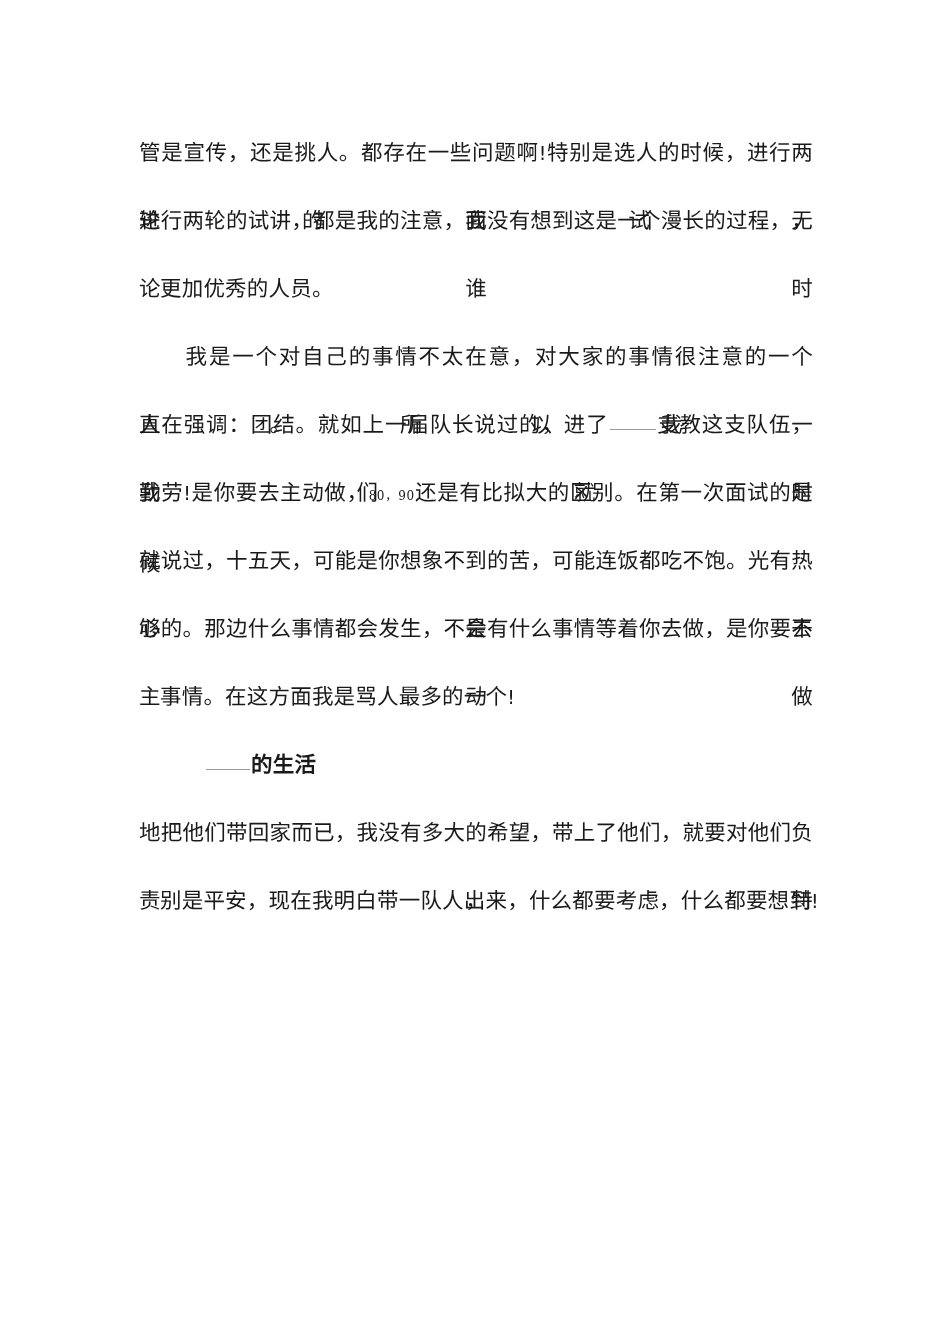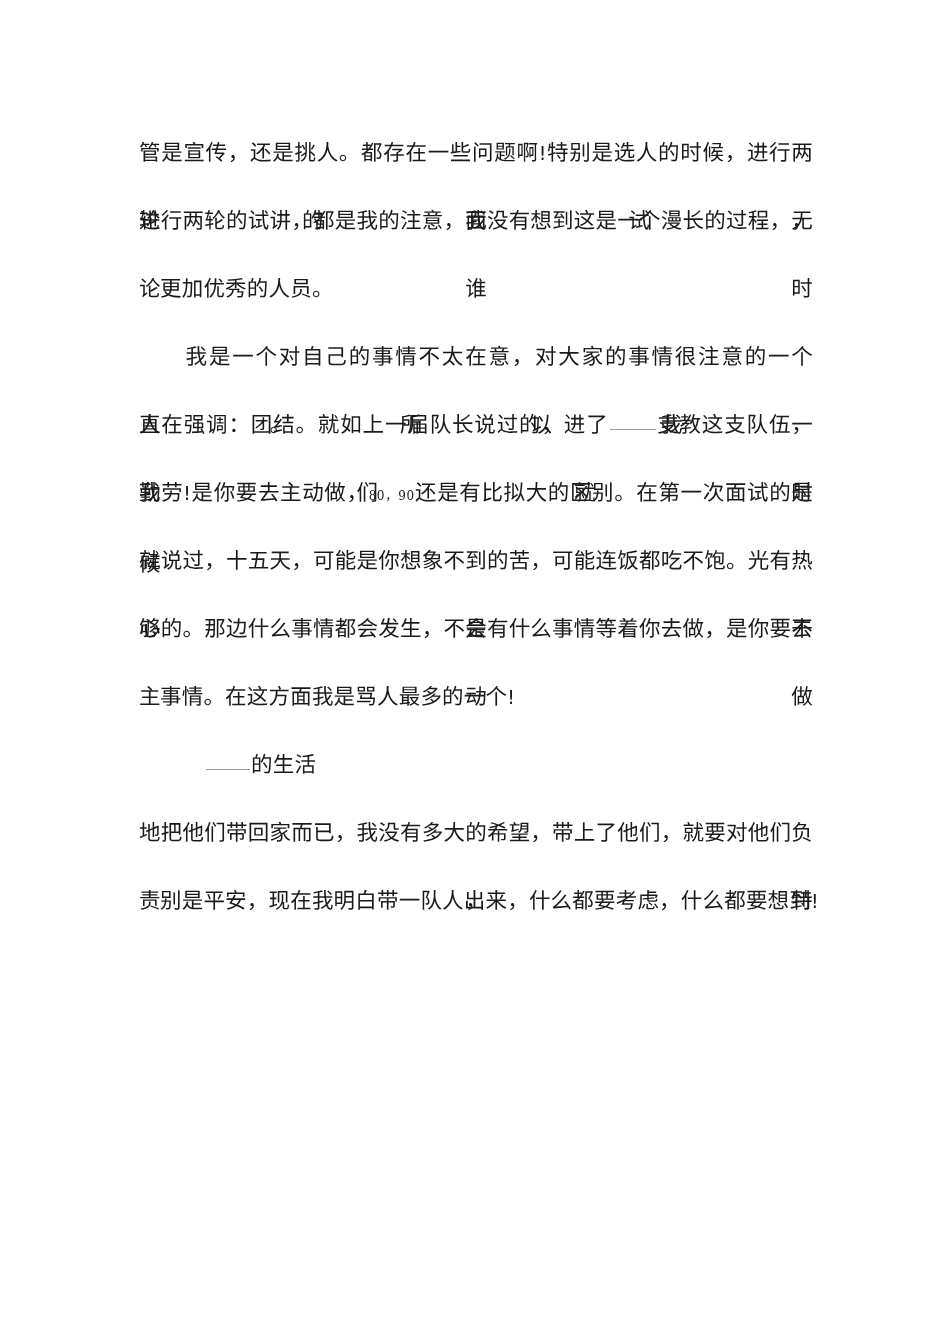--- a/index.html
+++ b/index.html
@@ -55,20 +55,21 @@
   
   .indent {
     display: inline-block;
     width: 45px;
   }
 
   
   .line.heading {
     white-space: nowrap;
     text-align: left;
+    font-weight: bold;
   }
 
   
   .blank {
     display: inline-block;
     width: 46px;
     border-bottom: 1.5px solid #9a9a9a;
     vertical-align: 2px;
     margin: 0 1px;
   }

